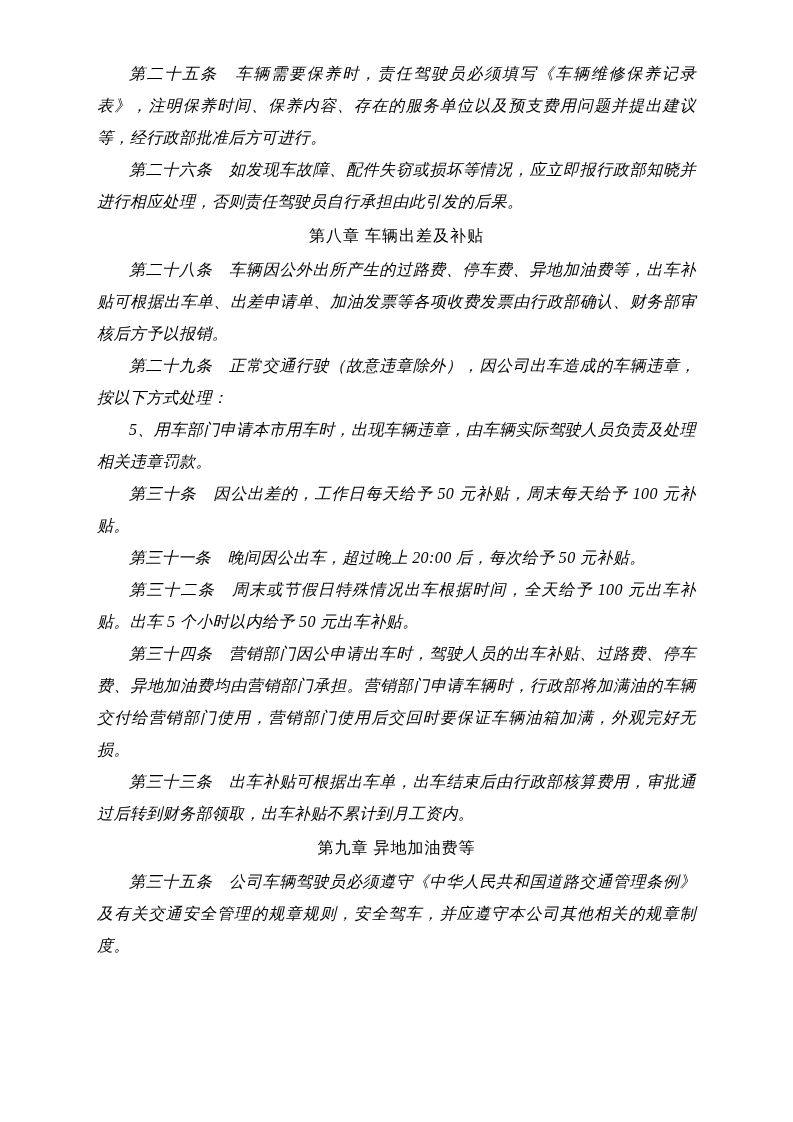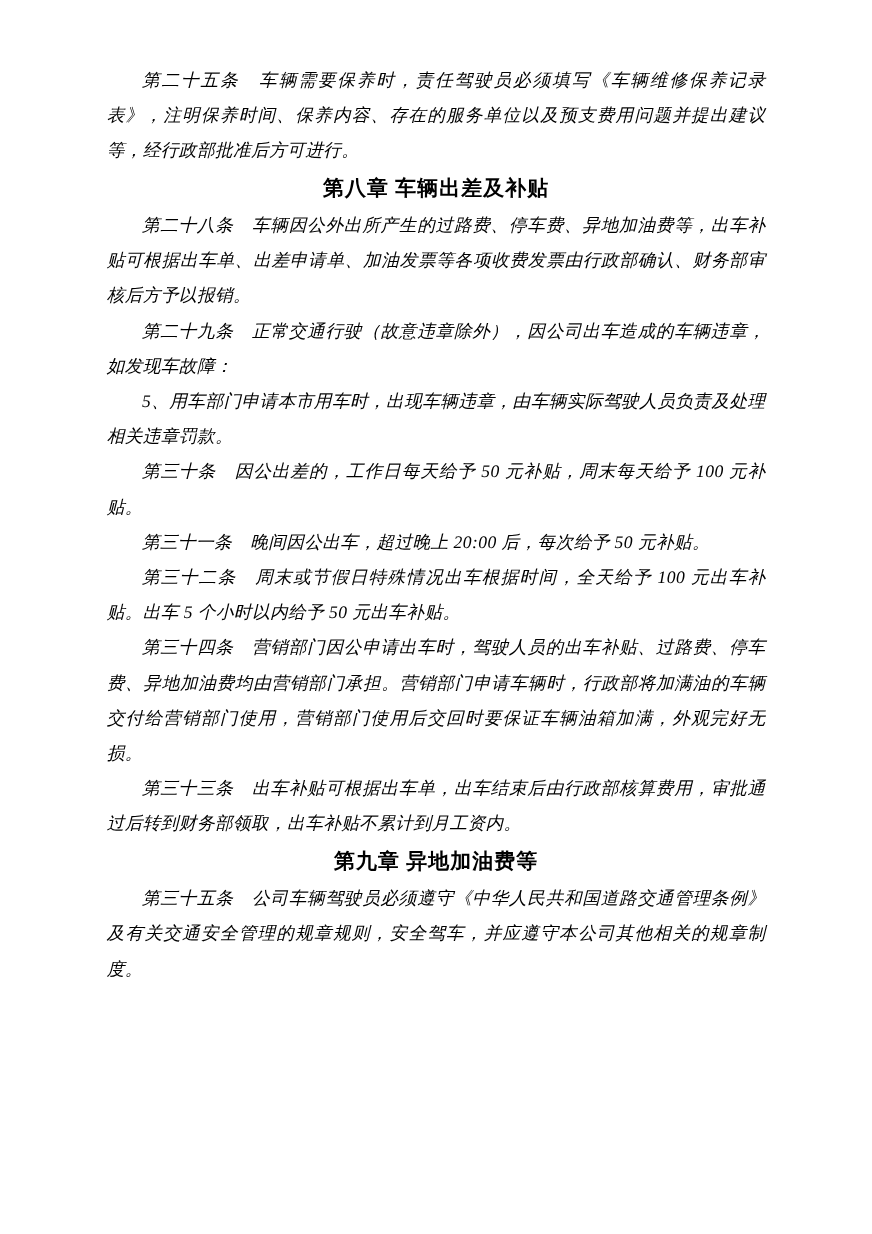--- a/index.html
+++ b/index.html
@@ -28,38 +28,39 @@
     font-size: 16px;
     line-height: 32px;
     text-align: justify;
     text-justify: inter-ideograph;
     text-indent: 2em;
     letter-spacing: 0.4px;
     font-style: italic; 
   }
   h2.heading {
     margin: 0;
-    font-size: 19px;
+    font-size: 16px;
     line-height: 36px;
     text-align: center;
-    font-weight: 700;
+    font-weight: 400;
     letter-spacing: 1px;
     font-style: normal;
     font-family: "Liberation Serif", "DejaVu Serif", serif;
   }
 </style>
 </head>
 <body>
 
 <div class="page">
   <div class="content">
       <p class="paragraph">第二十五条　车辆需要保养时，责任驾驶员必须填写《车辆维修保养记录表》，注明保养时间、保养内容、存在的服务单位以及预支费用问题并提出建议等，经行政部批准后方可进行。</p>
+      <p class="paragraph">第二十六条　如发现车故障、配件失窃或损坏等情况，应立即报行政部知晓并进行相应处理，否则责任驾驶员自行承担由此引发的后果。</p>
       <h2 class="heading">第八章 车辆出差及补贴</h2>
       <p class="paragraph">第二十八条　车辆因公外出所产生的过路费、停车费、异地加油费等，出车补贴可根据出车单、出差申请单、加油发票等各项收费发票由行政部确认、财务部审核后方予以报销。</p>
-      <p class="paragraph">第二十九条　正常交通行驶（故意违章除外），因公司出车造成的车辆违章，如发现车故障：</p>
+      <p class="paragraph">第二十九条　正常交通行驶（故意违章除外），因公司出车造成的车辆违章，按以下方式处理：</p>
       <p class="paragraph">5、用车部门申请本市用车时，出现车辆违章，由车辆实际驾驶人员负责及处理相关违章罚款。</p>
       <p class="paragraph">第三十条　因公出差的，工作日每天给予 50 元补贴，周末每天给予 100 元补贴。</p>
       <p class="paragraph">第三十一条　晚间因公出车，超过晚上 20:00 后，每次给予 50 元补贴。</p>
       <p class="paragraph">第三十二条　周末或节假日特殊情况出车根据时间，全天给予 100 元出车补贴。出车 5 个小时以内给予 50 元出车补贴。</p>
       <p class="paragraph">第三十四条　营销部门因公申请出车时，驾驶人员的出车补贴、过路费、停车费、异地加油费均由营销部门承担。营销部门申请车辆时，行政部将加满油的车辆交付给营销部门使用，营销部门使用后交回时要保证车辆油箱加满，外观完好无损。</p>
       <p class="paragraph">第三十三条　出车补贴可根据出车单，出车结束后由行政部核算费用，审批通过后转到财务部领取，出车补贴不累计到月工资内。</p>
       <h2 class="heading">第九章 异地加油费等</h2>
       <p class="paragraph">第三十五条　公司车辆驾驶员必须遵守《中华人民共和国道路交通管理条例》及有关交通安全管理的规章规则，安全驾车，并应遵守本公司其他相关的规章制度。</p>
     </div>
 </div>

